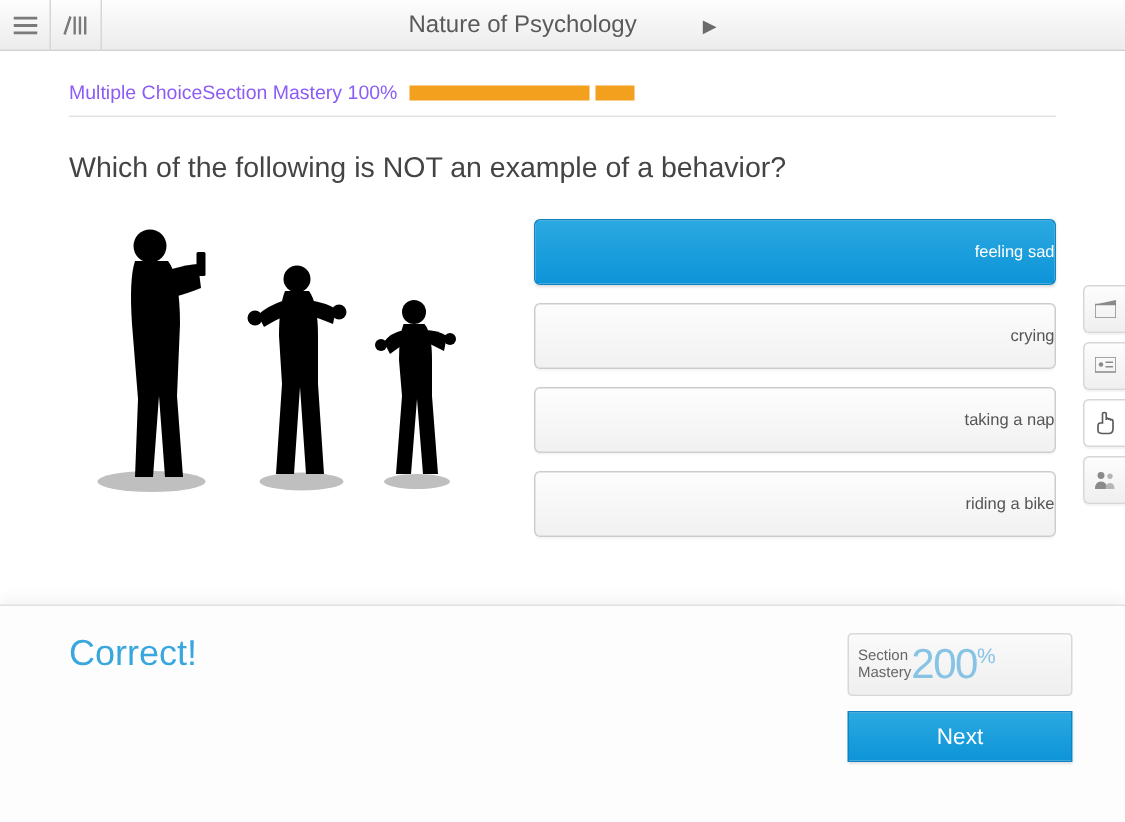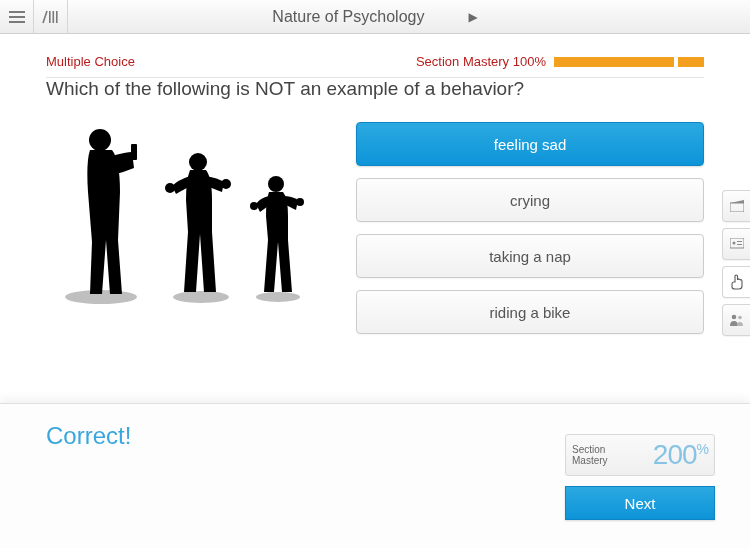--- a/index.html
+++ b/index.html
@@ -23,43 +23,44 @@
     position: absolute; left: 0; right: 0; top: 0; bottom: 0;
     display: flex; align-items: center; justify-content: center;
     pointer-events: none;
     color: #5a5a5a; font-size: 16px; gap: 40px;
   }
   .title-wrap .tri { margin-left: 4px; font-size: 12px; color: #6a6a6a; }
   .content {
     padding: 20px 46px 0 46px;
   }
   .meta-row {
-    display: flex; justify-content: space-between; align-items: center;
-    color: #b91c1c; font-size: 13px;
+    display: flex; align-items: center;
+    color: #8b5cf6; font-size: 13px;
     padding-bottom: 8px;
     border-bottom: 1px solid #e3e3e3;
+    margin-bottom: 24px;
   }
   .mastery-wrap { display: flex; align-items: center; gap: 8px; }
   .mastery-bar { display: flex; gap: 4px; }
   .mastery-seg { height: 10px; background: #f2a01e; }
   .seg-a { width: 120px; }
   .seg-b { width: 26px; }
   .question {
     color: #444; font-size: 19px; margin-bottom: 22px;
   }
   .qa-row { display: flex; }
   .illus { width: 310px; position: relative; }
   .illus svg { display: block; }
   .answers { flex: 1; display: flex; flex-direction: column; gap: 12px; }
   .ans {
     height: 44px; border-radius: 4px;
     border: 1px solid #ccc;
     background: linear-gradient(#fdfdfd,#f1f1f1);
-    display: flex; align-items: center; justify-content: center;
-    font-size: 15px; color: #555;
+    display: flex; align-items: center; justify-content: flex-end;
+    font-size: 11px; color: #555;
     box-shadow: 0 1px 1px rgba(0,0,0,0.04);
   }
   .ans.selected {
     background: linear-gradient(#2ba9e1,#0d94d8);
     border-color: #0d85c4;
     color: #fff;
     box-shadow: 0 1px 2px rgba(0,0,0,0.15);
   }
   
   .feedback {
@@ -73,23 +74,22 @@
     gap: 20px;
   }
   .fb-left { flex: 1; }
   .fb-title { color: #39a7dd; font-size: 24px; font-weight: 300; margin-bottom: 14px; }
   .fb-body { font-size: 12px; color: #555; line-height: 1.5; max-width: 500px; }
   .fb-body b { color: #333; }
   .fb-right { width: 150px; display: flex; flex-direction: column; align-items: stretch; gap: 10px; }
   .mastery-box {
     border: 1px solid #d8d8d8; border-radius: 3px;
     background: linear-gradient(#fafafa,#efefef);
-    display: flex; align-items: center; justify-content: space-between;
+    display: flex; align-items: center; 
     padding: 4px 6px;
-    margin-top: 12px;
   }
   .mastery-box .lbl { font-size: 10px; color: #666; line-height: 1.1; }
   .mastery-box .pct { font-size: 28px; color: #86c3e4; font-weight: 300; letter-spacing: -1px; }
   .mastery-box .pct .sm { font-size: 14px; vertical-align: super; }
   .next-btn {
     height: 34px;
     border-radius: 0;
     background: linear-gradient(#2ba9e1,#0d94d8);
     border: 1px solid #0d85c4;
     color: #fff; font-size: 15px;

